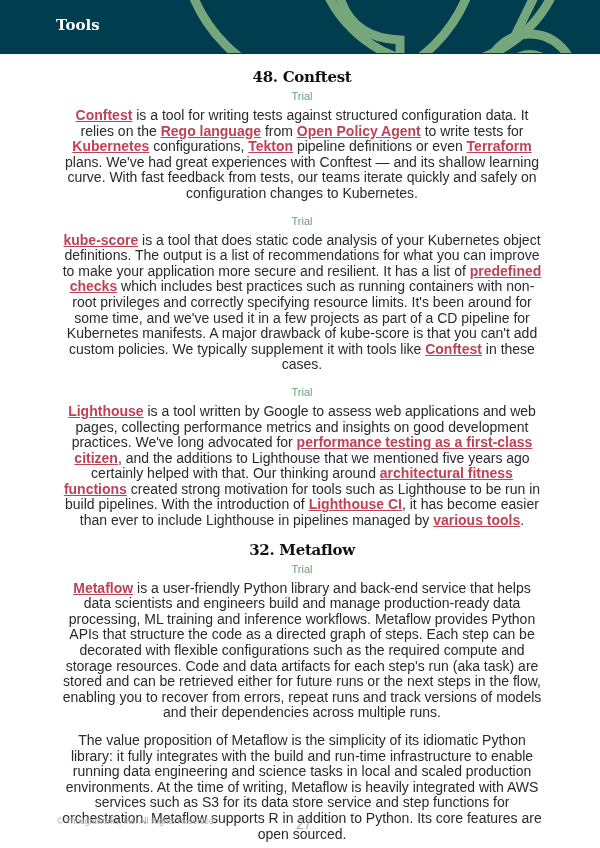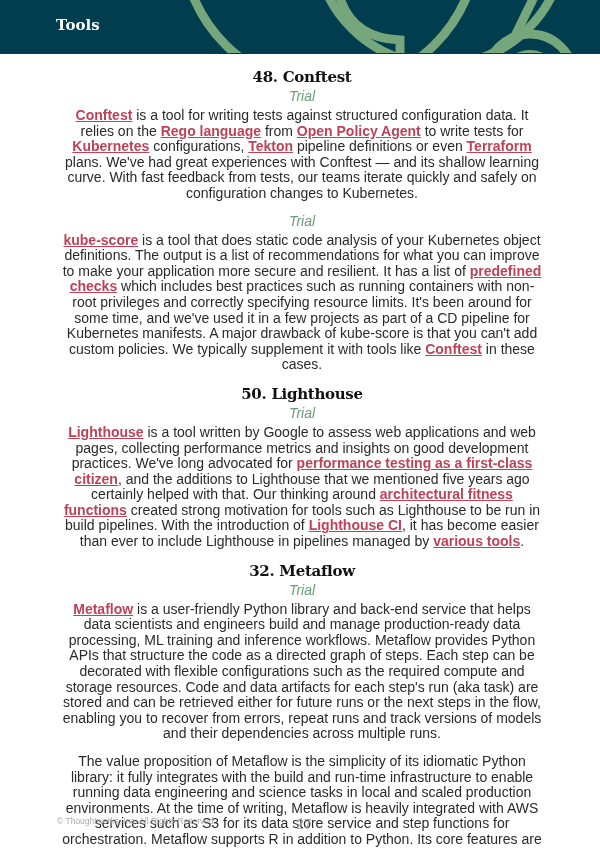--- a/index.html
+++ b/index.html
@@ -16,21 +16,21 @@
     position: absolute; left: 56px; top: 16px;
     font-family: "DejaVu Serif", serif; font-weight: bold; font-size: 15px; color: #ffffff;
   }
   .content { position: absolute; left: 57px; top: 68px; width: 490px; text-align: center; }
   .section { margin-bottom: 12px; }
   .section h2 {
     font-family: "DejaVu Serif", serif; font-weight: bold; font-size: 15px;
     margin: 0 0 3px 0; color: #111; letter-spacing: -0.3px;
   }
   .ring {
-    font-style: italic; color: #6b9e78; font-size: 14px; line-height: 15px;
+    color: #6b9e78; font-size: 11px; line-height: 15px;
   }
   p {
     margin: 4px; font-size: 14px; line-height: 15.6px; color: #2a2a2a;
   }
   p + p { margin-top: 12px; }
   a.link {
     color: #bd4257; font-weight: bold; text-decoration: underline;
   }
   .footer {
     position: absolute; left: 57px; top: 816px; font-size: 8.5px; color: #a8a8a8;
@@ -60,21 +60,20 @@
     <div class="section">
       <h2><span>48.</span> <span>Conftest</span></h2>
       <div class="ring">Trial</div>
       <p><a class="link">Conftest</a><span> is a tool for writing tests against structured configuration data. It relies on the </span><a class="link">Rego language</a><span> from </span><a class="link">Open Policy Agent</a><span> to write tests for </span><a class="link">Kubernetes</a><span> configurations, </span><a class="link">Tekton</a><span> pipeline definitions or even </span><a class="link">Terraform</a><span> plans. We've had great experiences with Conftest — and its shallow learning curve. With fast feedback from tests, our teams iterate quickly and safely on configuration changes to Kubernetes.</span></p>
     </div>
     <div class="section">
       <div class="ring">Trial</div>
       <p><a class="link">kube-score</a><span> is a tool that does static code analysis of your Kubernetes object definitions. The output is a list of recommendations for what you can improve to make your application more secure and resilient. It has a list of </span><a class="link">predefined checks</a><span> which includes best practices such as running containers with non-root privileges and correctly specifying resource limits. It's been around for some time, and we've used it in a few projects as part of a CD pipeline for Kubernetes manifests. A major drawback of kube-score is that you can't add custom policies. We typically supplement it with tools like </span><a class="link">Conftest</a><span> in these cases.</span></p>
     </div>
     <div class="section">
-      <h2><span>50.</span> <span>Lighthouse</span></h2>
       <div class="ring">Trial</div>
       <p><a class="link">Lighthouse</a><span> is a tool written by Google to assess web applications and web pages, collecting performance metrics and insights on good development practices. We've long advocated for </span><a class="link">performance testing as a first-class citizen</a><span>, and the additions to Lighthouse that we mentioned five years ago certainly helped with that. Our thinking around </span><a class="link">architectural fitness functions</a><span> created strong motivation for tools such as Lighthouse to be run in build pipelines. With the introduction of </span><a class="link">Lighthouse CI</a><span>, it has become easier than ever to include Lighthouse in pipelines managed by </span><a class="link">various tools</a><span>.</span></p>
     </div>
     <div class="section">
       <h2><span>32.</span> <span>Metaflow</span></h2>
       <div class="ring">Trial</div>
       <p><a class="link">Metaflow</a><span> is a user-friendly Python library and back-end service that helps data scientists and engineers build and manage production-ready data processing, ML training and inference workflows. Metaflow provides Python APIs that structure the code as a directed graph of steps. Each step can be decorated with flexible configurations such as the required compute and storage resources. Code and data artifacts for each step's run (aka task) are stored and can be retrieved either for future runs or the next steps in the flow, enabling you to recover from errors, repeat runs and track versions of models and their dependencies across multiple runs.</span></p>
       <p><span>The value proposition of Metaflow is the simplicity of its idiomatic Python library: it fully integrates with the build and run-time infrastructure to enable running data engineering and science tasks in local and scaled production environments. At the time of writing, Metaflow is heavily integrated with AWS services such as S3 for its data store service and step functions for orchestration. Metaflow supports R in addition to Python. Its core features are open sourced.</span></p>
     </div>
   </div>

